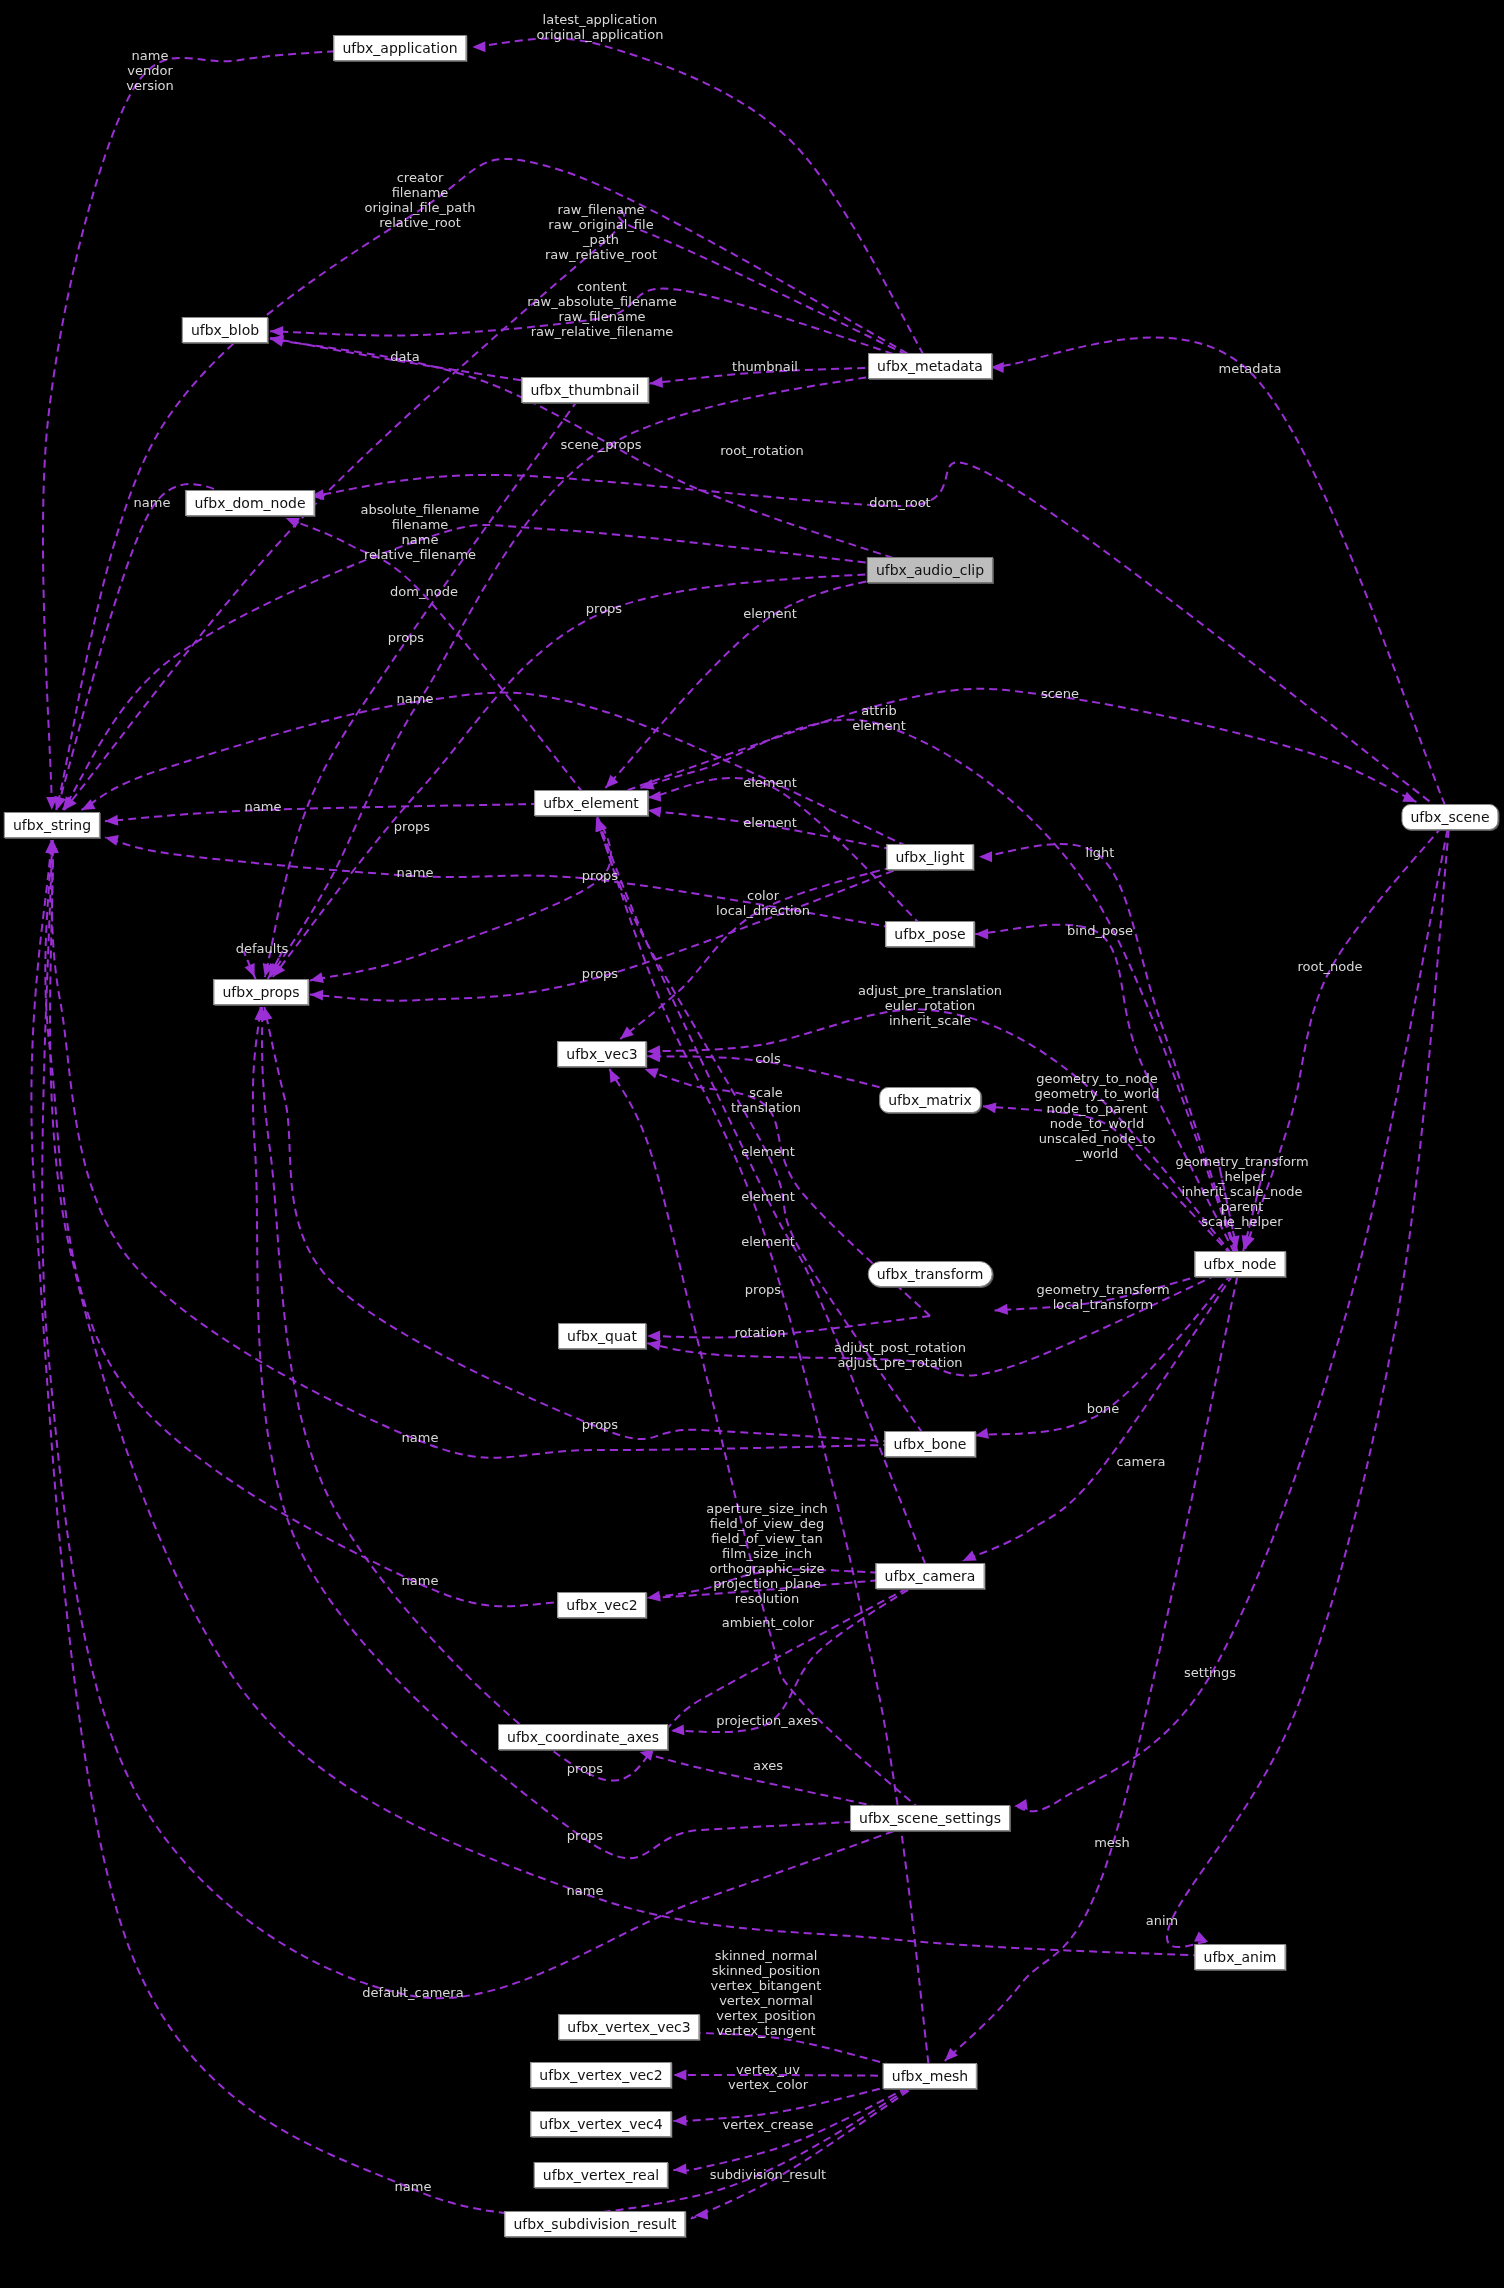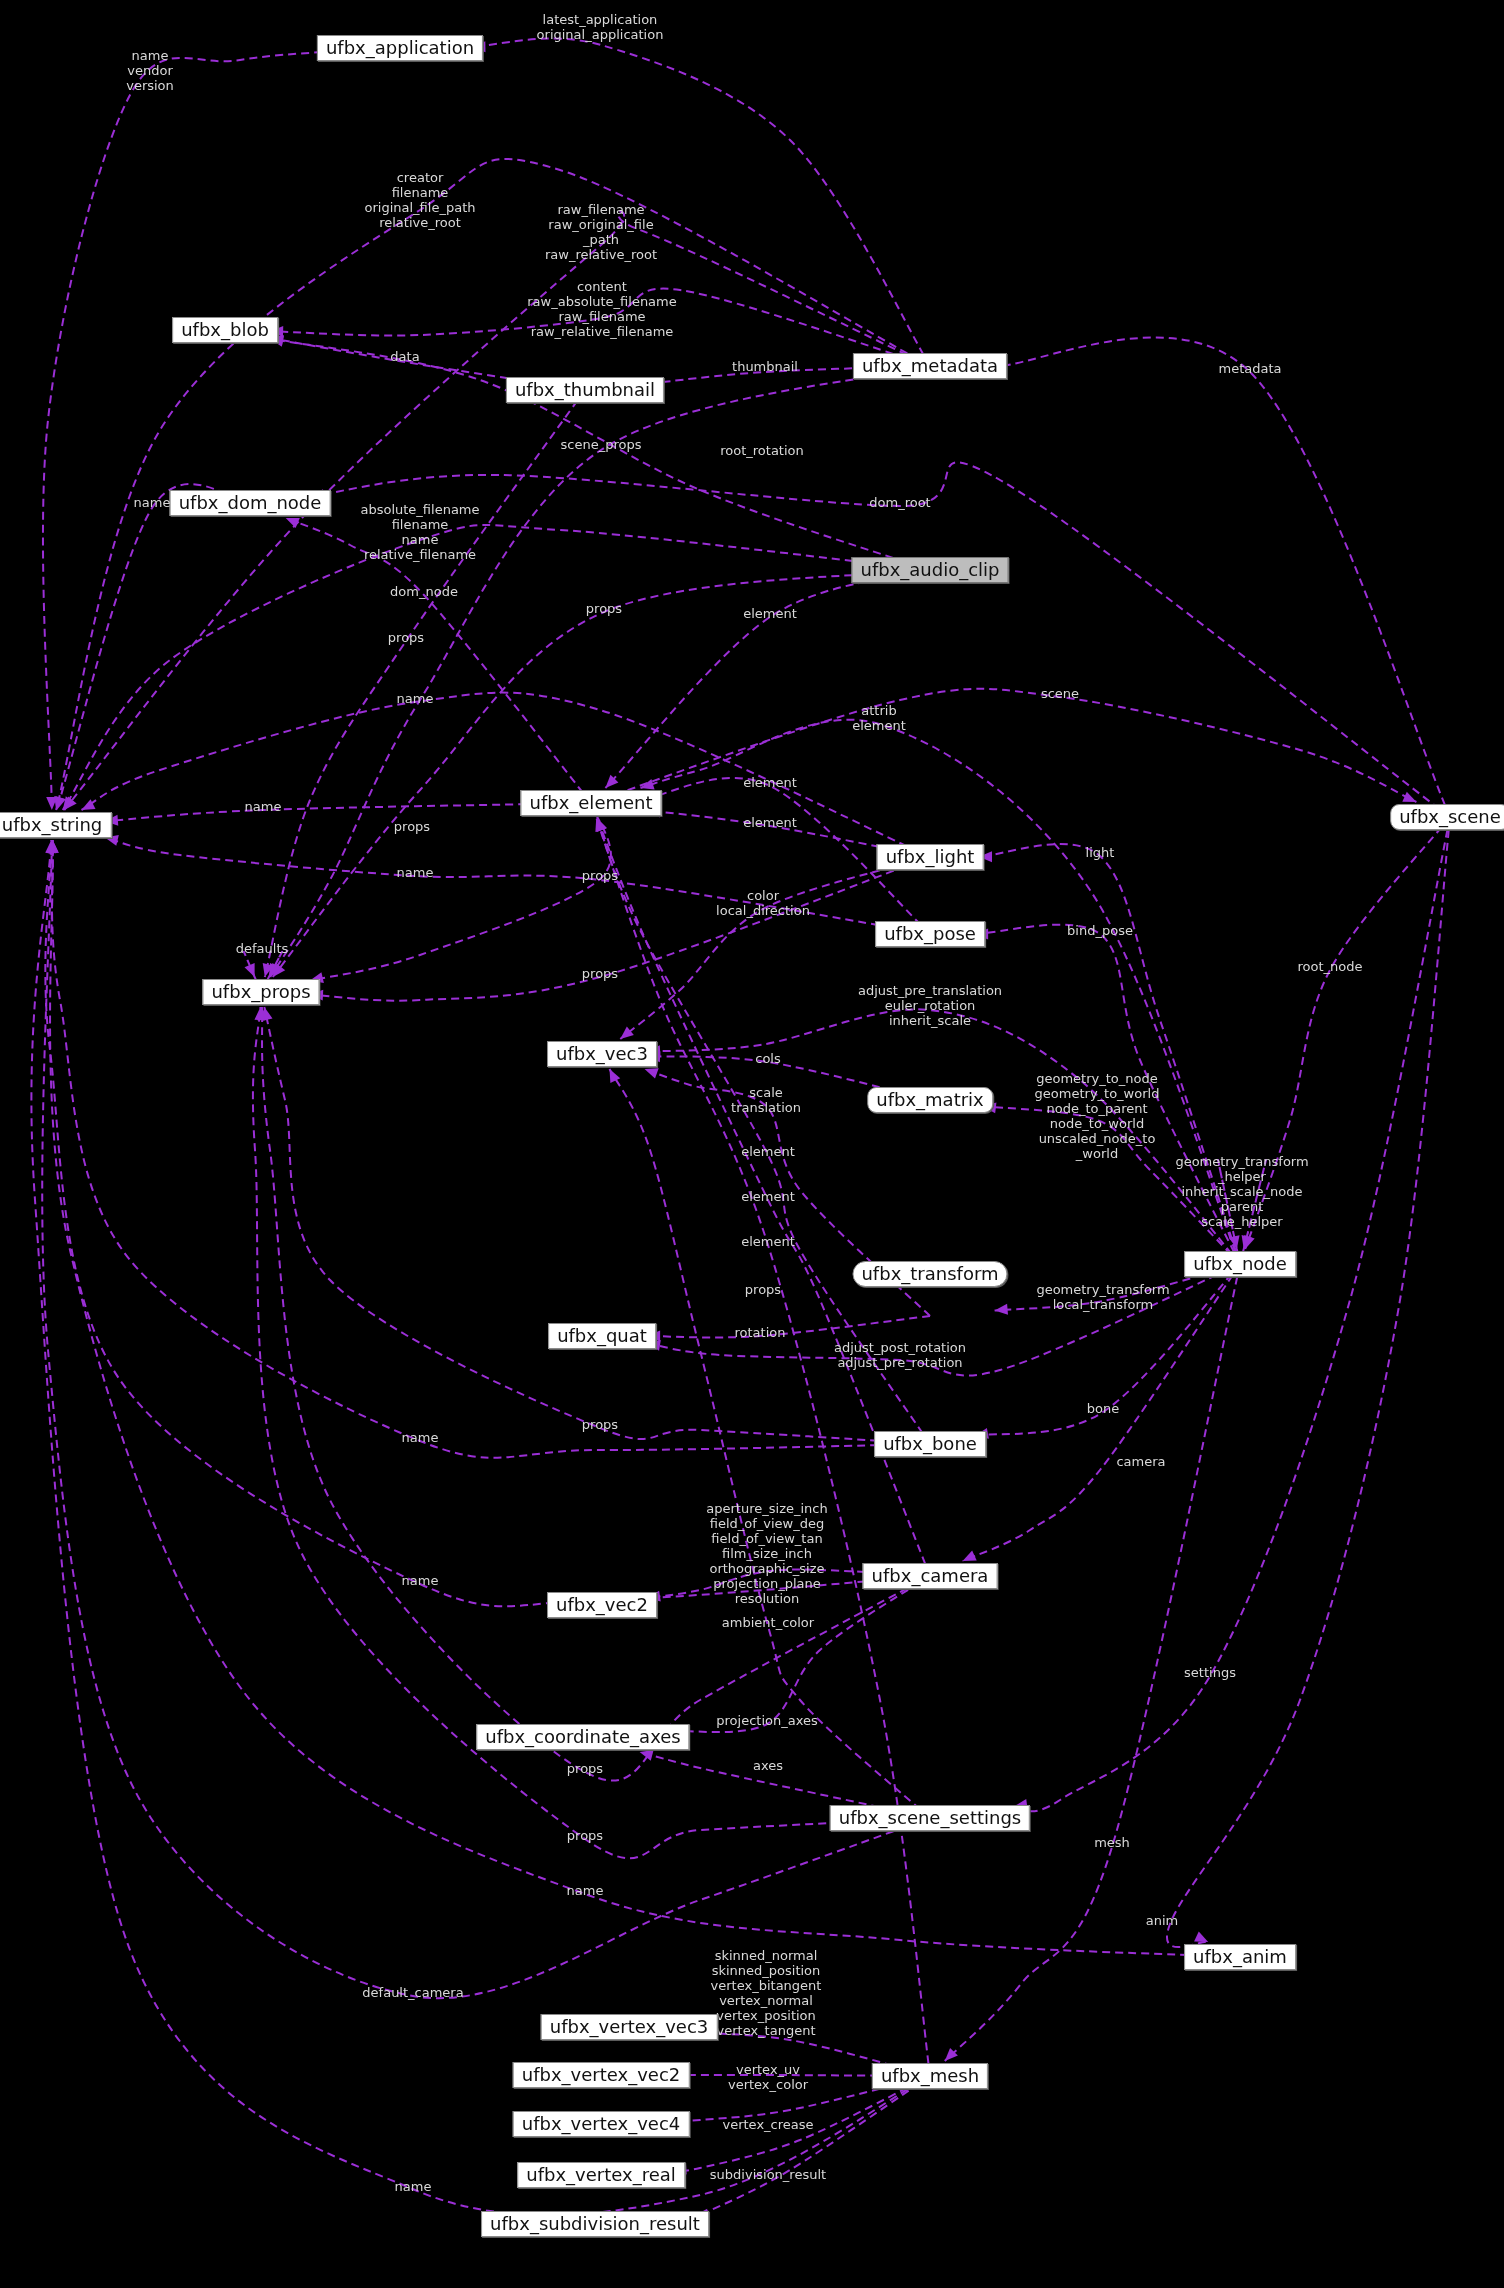--- a/index.html
+++ b/index.html
@@ -1,21 +1,21 @@
 <!DOCTYPE html>
 <html><head>
 <meta charset="utf-8">
 <style>
   html,body{margin:0;padding:0;background:#000;}
   #canvas{position:relative;width:1504px;height:2288px;background:#000;overflow:hidden;
           font-family:"DejaVu Sans","Liberation Sans",sans-serif;}
   #edge-layer{position:absolute;left:0;top:0;width:1504px;height:2288px;}
   .gnode{position:absolute;transform:translate(-50%,-50%);background:#ffffff;color:#111;
          border:1px solid #8a8a8a;box-shadow:1px 1px 0 #5a5a5a;
-         font-size:18px;line-height:18px;padding:3px 8px;white-space:nowrap;cursor:pointer;}
+         font-size:14px;line-height:18px;padding:3px 8px;white-space:nowrap;cursor:pointer;}
   .gnode.highlight{background:#bdbdbd;border-color:#777;}
   .elabel{position:absolute;transform:translate(-50%,-50%);color:#d9d9d9;font-size:13px;
           line-height:15px;text-align:center;white-space:pre;pointer-events:none;}
 </style>
 </head>
 <body>
 
 <div id="canvas">
   <svg id="edge-layer" xmlns="http://www.w3.org/2000/svg" viewBox="0 0 1504 2288">
       <path d="M 930 366 C 906.7 328.3, 844.8 193.5, 790.0 140.0 C 735.2 86.5, 653.9 60.5, 601.0 45.0 C 548.1 29.5, 493.8 46.6, 472.4 46.9" fill="none" stroke="#9b2fd6" stroke-width="2" stroke-dasharray="8 5"></path>

